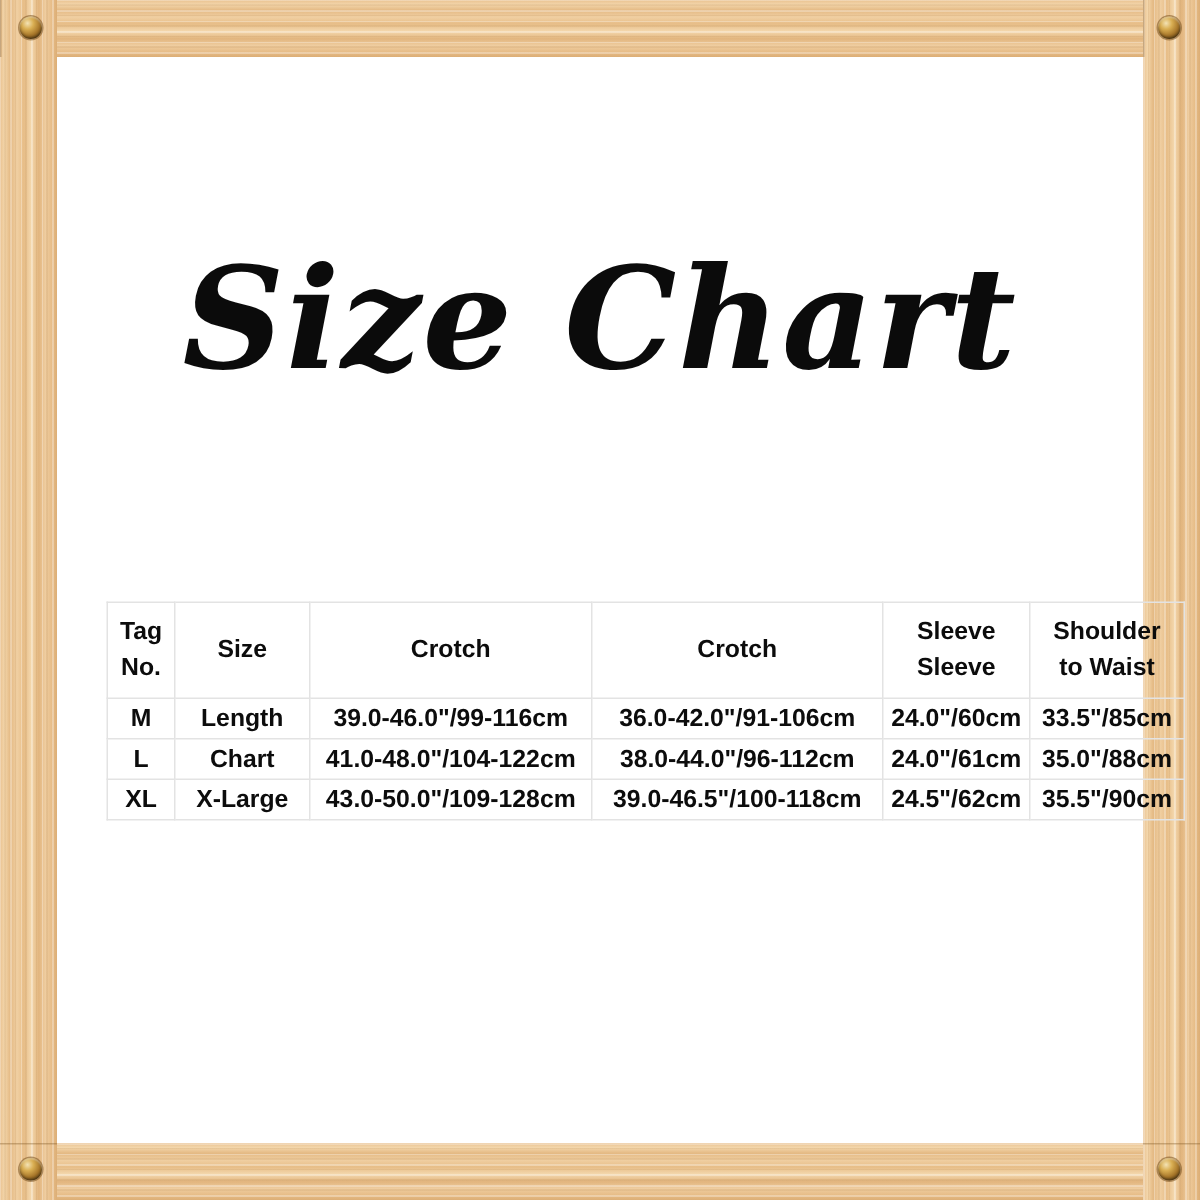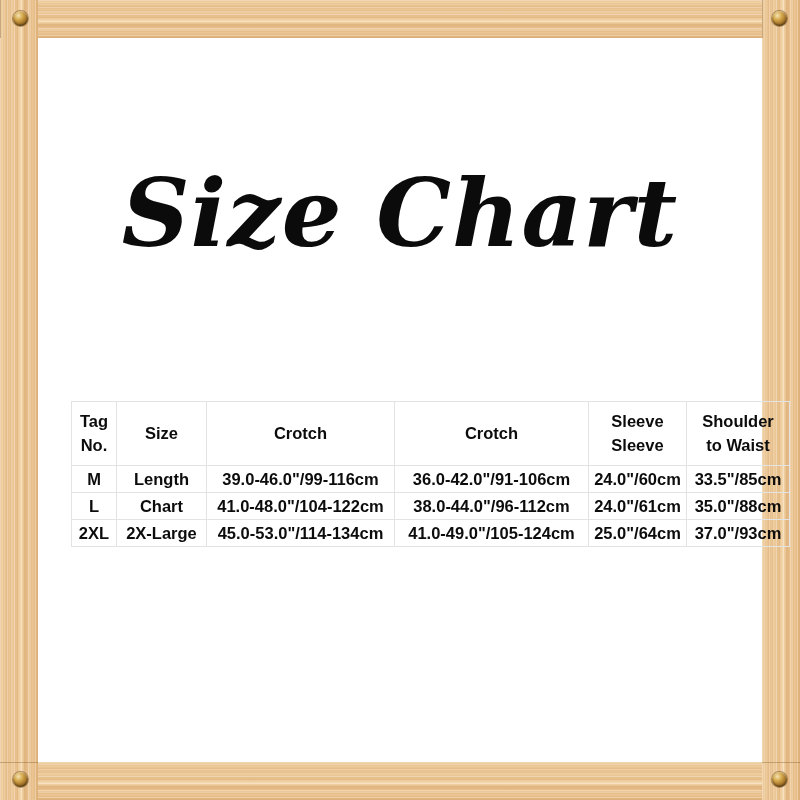--- a/index.html
+++ b/index.html
@@ -226,25 +226,25 @@
           </tr>
           <tr>
             <td>L</td>
             <td>Chart</td>
             <td>41.0-48.0"/104-122cm</td>
             <td>38.0-44.0"/96-112cm</td>
             <td>24.0"/61cm</td>
             <td>35.0"/88cm</td>
           </tr>
           <tr>
-            <td>2XL</td>
-            <td>2X-Large</td>
-            <td>45.0-53.0"/114-134cm</td>
-            <td>41.0-49.0"/105-124cm</td>
-            <td>25.0"/64cm</td>
-            <td>37.0"/93cm</td>
+            <td>XL</td>
+            <td>X-Large</td>
+            <td>43.0-50.0"/109-128cm</td>
+            <td>39.0-46.5"/100-118cm</td>
+            <td>24.5"/62cm</td>
+            <td>35.5"/90cm</td>
           </tr>
         </tbody>
       </table>
     </div>
 
   </div>
 </div>
 
 </body></html>

